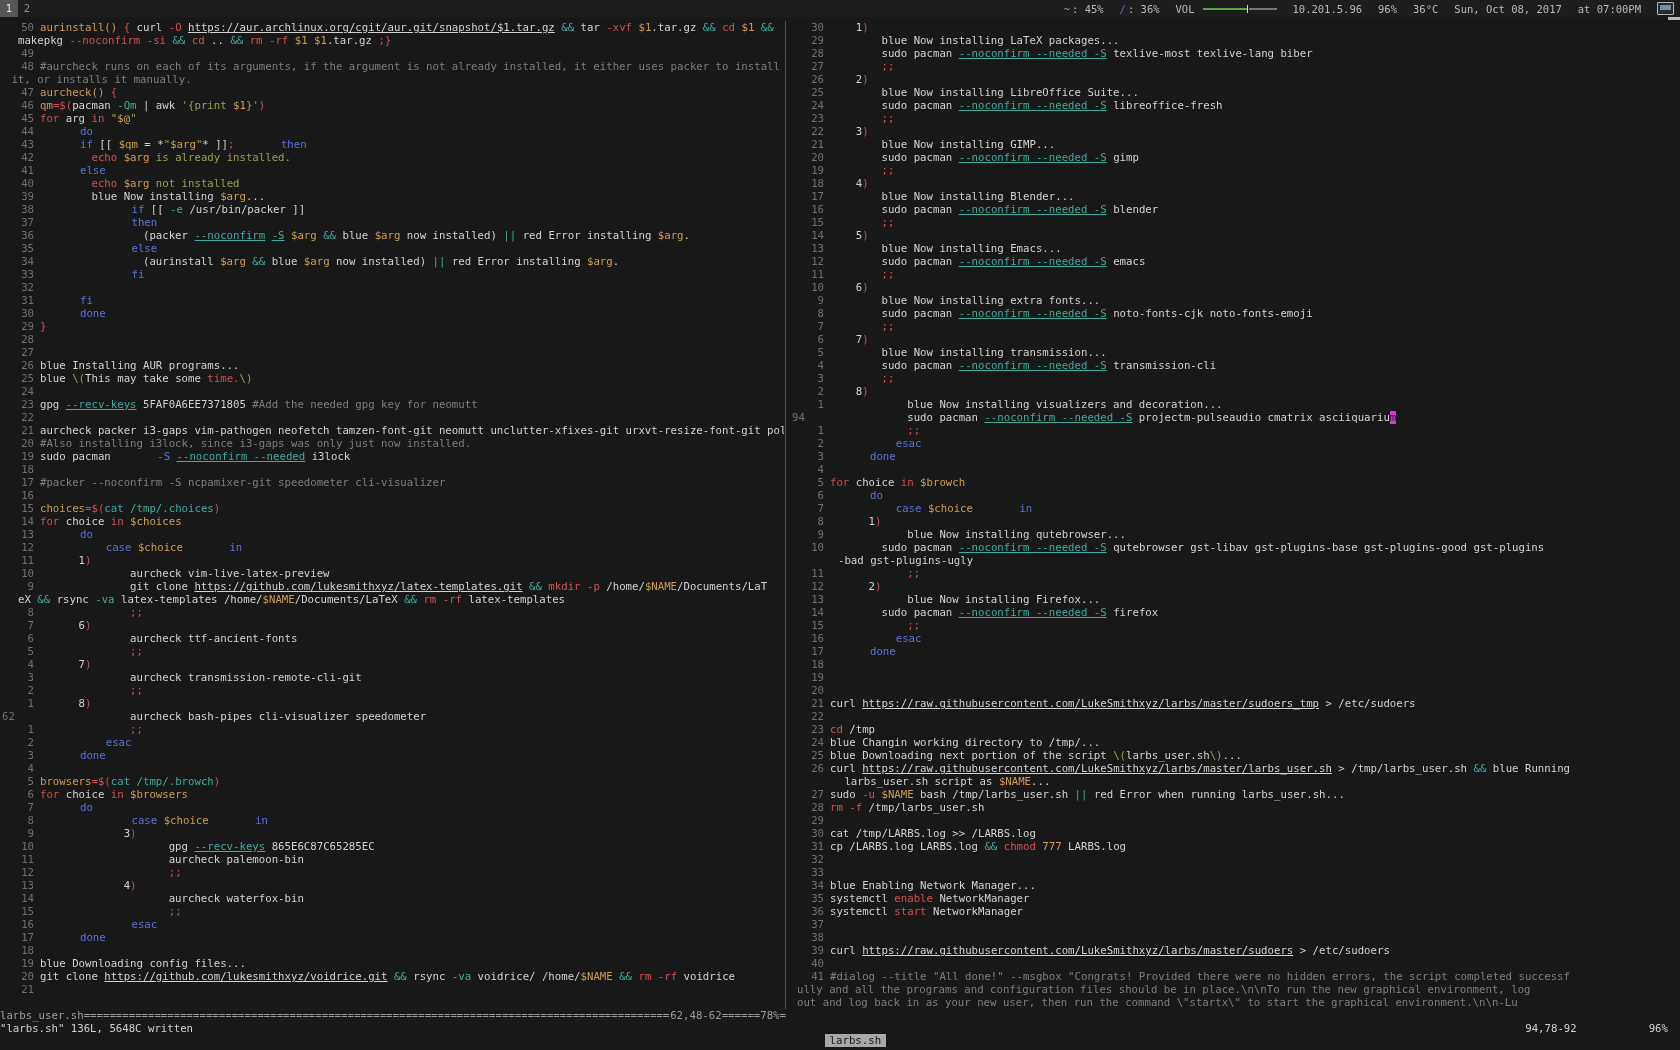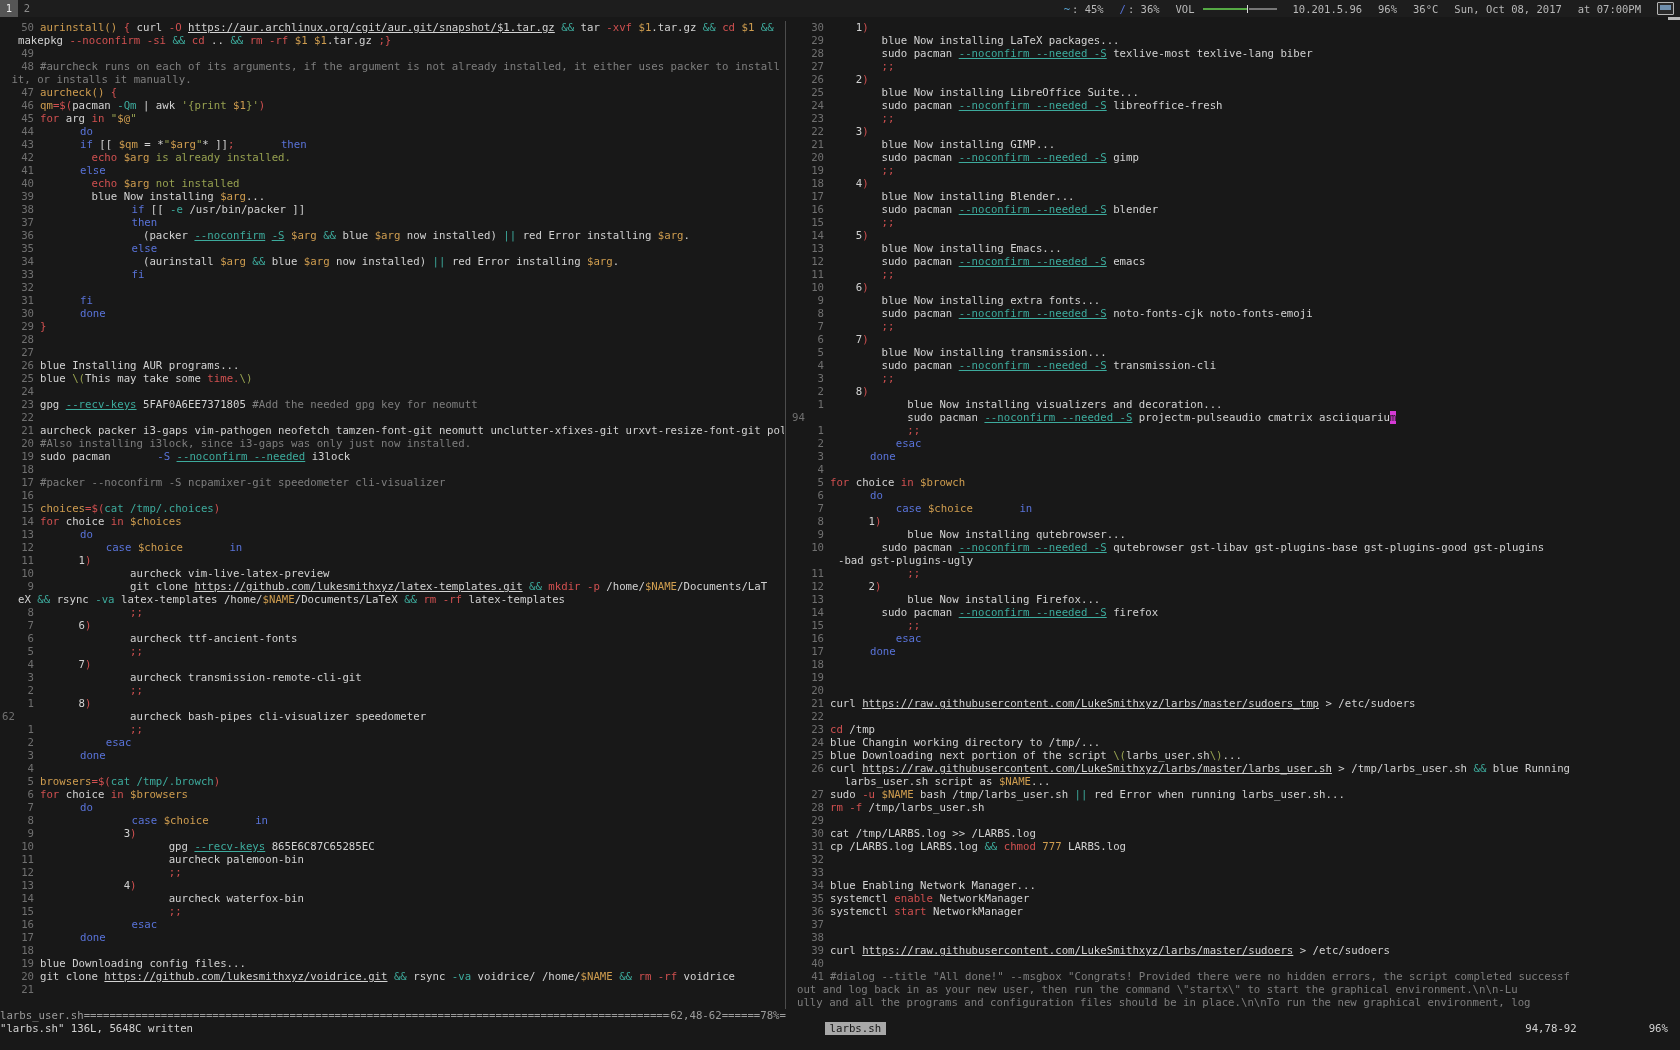--- a/index.html
+++ b/index.html
@@ -39,21 +39,21 @@
   .c-g{color:var(--c-g);} .c-b{color:var(--c-b);margin-left:40px;} .c-t{color:var(--c-t);}
   .c-c{color:var(--c-c);}
   .c-p{color:var(--c-t);text-decoration:underline;}
   .c-u{color:var(--c-w);text-decoration:underline;}
   .c-m{color:#181818;background:var(--c-m);}
   
   .statusline{position:absolute;left:0;top:992px;width:1680px;height:13px;font-size:10.7px;line-height:13px;white-space:pre;}
   .stl-left{position:absolute;left:0;top:0;width:786px;height:13px;color:#9c9c9c;display:flex;overflow:hidden;}
   .stl-fill{flex:1 1 auto;overflow:hidden;}
   .stl-right{position:absolute;left:786px;top:0;height:13px;}
-  .stl-file{display:inline-block;background:#a8a8a8;color:#141414;padding:0 5px;height:13px;line-height:13px;}
+  .stl-file{display:inline-block;background:#a8a8a8;color:#141414;padding:0 5px;height:13px;line-height:13px;margin-top:12px;}
   .cmdline{position:absolute;left:0;top:1005px;width:1680px;height:13px;font-size:10.7px;line-height:13px;
            color:#d2d2d2;display:flex;white-space:pre;}
   .cmd-spacer{flex:1 1 auto;}
   .cmd-gap{display:inline-block;width:72px;}
   .cmd-pad{display:inline-block;width:12px;}
 </style>
 </head>
 <body>
 
 <div class="bar">
@@ -234,22 +234,22 @@
       <div class="row"><span class="num">32</span><span class="txt"></span></div>
       <div class="row"><span class="num">33</span><span class="txt"></span></div>
       <div class="row"><span class="num">34</span><span class="txt"><span class="c-w">blue Enabling Network Manager...</span></span></div>
       <div class="row"><span class="num">35</span><span class="txt"><span class="c-w">systemctl </span><span class="c-r">enable </span><span class="c-w">NetworkManager</span></span></div>
       <div class="row"><span class="num">36</span><span class="txt"><span class="c-w">systemctl </span><span class="c-r">start </span><span class="c-w">NetworkManager</span></span></div>
       <div class="row"><span class="num">37</span><span class="txt"></span></div>
       <div class="row"><span class="num">38</span><span class="txt"></span></div>
       <div class="row"><span class="num">39</span><span class="txt"><span class="c-w">curl </span><span class="c-u">https://raw.githubusercontent.com/LukeSmithxyz/larbs/master/sudoers</span><span class="c-w"> &gt; /etc/sudoers</span></span></div>
       <div class="row"><span class="num">40</span><span class="txt"></span></div>
       <div class="row"><span class="num">41</span><span class="txt"><span class="c-c">#dialog --title "All done!" --msgbox "Congrats! Provided there were no hidden errors, the script completed successf</span></span></div>
+      <div class="row"><span class="txt" style="padding-left: 7px;"><span class="c-c">ully and all the programs and configuration files should be in place.\n\nTo run the new graphical environment, log</span></span></div>
       <div class="row"><span class="txt" style="padding-left: 7px;"><span class="c-c">out and log back in as your new user, then run the command \"startx\" to start the graphical environment.\n\n-Lu</span></span></div>
-      <div class="row"><span class="txt" style="padding-left: 7px;"><span class="c-c">ully and all the programs and configuration files should be in place.\n\nTo run the new graphical environment, log</span></span></div>
     </div>
 
   <div class="statusline">
     <div class="stl-left">
       <span>larbs_user.sh</span><span class="stl-fill">========================================================================================================================</span><span>62,48-62</span><span>======</span><span>78%</span><span>=</span>
     </div>
     <div class="stl-right">
       <span class="stl-file">larbs.sh</span>
     </div>
   </div>

